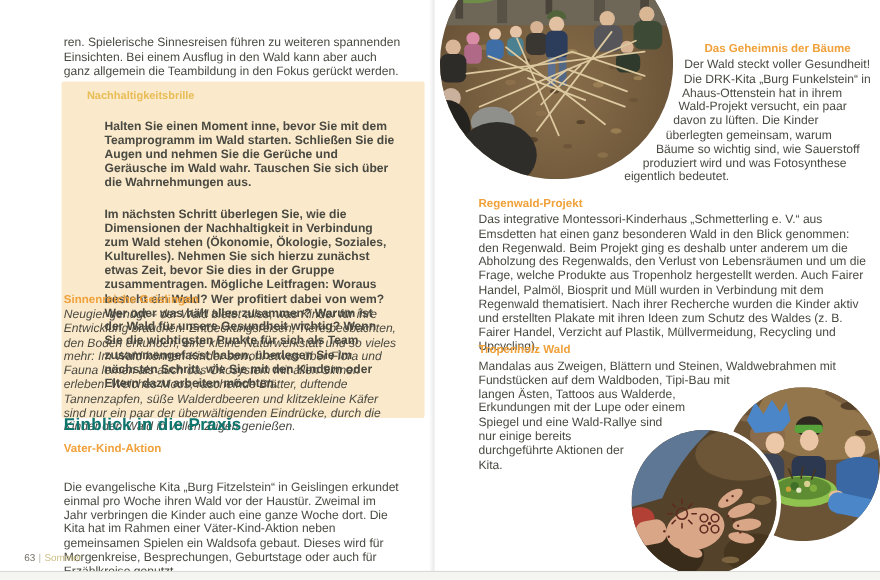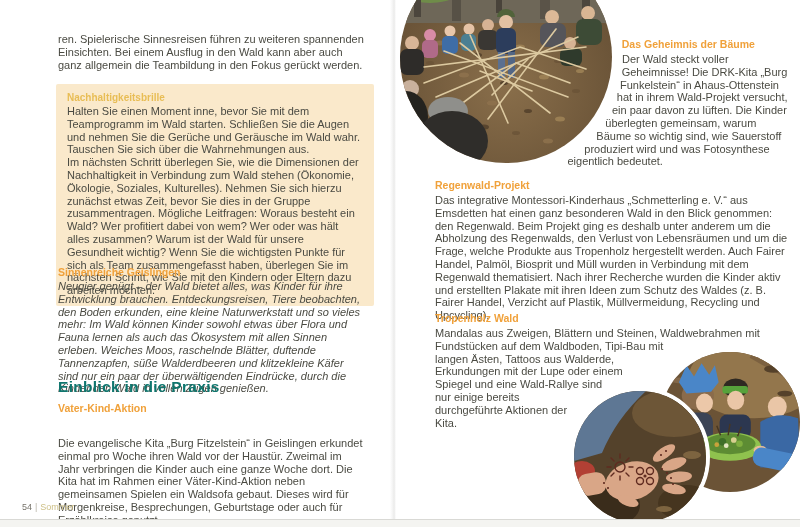--- a/index.html
+++ b/index.html
@@ -18,30 +18,30 @@
     position:absolute;left:390px;top:0;width:8px;height:519px;z-index:6;
     background:linear-gradient(90deg,rgba(0,0,0,0) 0%,rgba(120,120,115,0.10) 40%,rgba(120,120,115,0.16) 50%,rgba(255,255,255,0) 75%);
   }
   p{margin:0;font-size:11px;line-height:12.8px;color:#4a4a42;}
   .sub-title{margin:0;font-size:10.5px;font-weight:bold;color:#f0a13a;}
   .big-title{margin:0;font-size:15.5px;font-weight:bold;color:#0f766e;letter-spacing:.3px;}
   .box-title{margin:0 0 2px 0;font-size:10px;font-weight:bold;color:#e8bd55;}
   .abs{position:absolute;}
   
   .intro{left:58px;top:33px;width:308px;}
-  .sustain-box{left:56px;top:84px;width:296px;background:#fae9cb;border-radius:2px;padding:8px 11px 9px 11px;}
-  .sustain-box p{margin:0;}
+  .sustain-box{left:56px;top:74px;width:296px;background:#fae9cb;border-radius:2px;padding:8px 11px 9px 23px;}
+  .sustain-box p{margin:16px;font-weight:bold;}
   .wn-title{left:58px;top:266px;}
   .wn-text{left:58px;top:280px;width:308px;font-style:italic;}
   .praxis-title{left:58px;top:378px;}
   .vk-title{left:58px;top:402px;}
   .vk-text{left:58px;top:437px;width:308px;}
   
   .geheimnis{left:435px;top:38px;width:357px;z-index:4;}
-  .geheimnis h3{margin:0 0 3px 0;}
+  .geheimnis h3{margin:0 0 3px 0;text-align:center;}
   .float-circle{float:left;width:190px;height:140px;shape-outside:circle(116px at 71px 19px);}
   .regenwald{left:435px;top:179px;width:357px;z-index:4;}
   .regenwald h3{margin:0 0 3px 0;}
   .erlebnisort{left:435px;top:312px;width:357px;height:207px;z-index:4;}
   .erlebnisort h3{margin:0 0 3px 0;}
   .float-poly{
     float:right;width:357px;height:207px;
     shape-outside:polygon(295px 28px,246px 45px,228px 65px,178px 72px,146px 95px,134px 115px,129px 143px,134px 170px,161px 205px,357px 205px,357px 28px);
   }
   
@@ -74,21 +74,21 @@
 
     <h3 class="abs sub-title wn-title">Sinnenreiche Geislingen</h3>
     <p class="abs wn-text">Neugier genügt – der Wald bietet alles, was Kinder für ihre Entwicklung brauchen. Entdeckungsreisen, Tiere beobachten, den Boden erkunden, eine kleine Naturwerkstatt und so vieles mehr: Im Wald können Kinder sowohl etwas über Flora und Fauna lernen als auch das Ökosystem mit allen Sinnen erleben. Weiches Moos, raschelnde Blätter, duftende Tannenzapfen, süße Walderdbeeren und klitzekleine Käfer sind nur ein paar der überwältigenden Eindrücke, durch die Kinder den Wald in vollen Zügen genießen.</p>
 
     <h2 class="abs big-title praxis-title">Einblick in die Praxis</h2>
 
     <h3 class="abs sub-title vk-title">Vater-Kind-Aktion</h3>
     <p class="abs vk-text">Die evangelische Kita „Burg Fitzelstein“ in Geislingen erkundet einmal pro Woche ihren Wald vor der Haustür. Zweimal im Jahr verbringen die Kinder auch eine ganze Woche dort. Die Kita hat im Rahmen einer Väter-Kind-Aktion neben gemeinsamen Spielen ein Waldsofa gebaut. Dieses wird für Morgenkreise, Besprechungen, Geburtstage oder auch für Erzählkreise genutzt.</p>
 
     <div class="footer footer-left">
-      <span class="pg-num">54</span><span class="pg-sep">|</span><span class="pg-label">Sommer</span>
+      <span class="pg-num">63</span><span class="pg-sep">|</span><span class="pg-label">Sommer</span>
     </div>
   </div>
 
   <div class="gutter"></div>
 
   <div>
 
     <div class="photo circle-top">
       <svg viewBox="0 0 212 212" xmlns="http://www.w3.org/2000/svg">
         <defs>
@@ -165,21 +165,21 @@
         <circle cx="10" cy="138" r="9" fill="#c9b19d"></circle>
           <ellipse cx="6" cy="166" rx="22" ry="26" fill="#24231f"></ellipse>
         <ellipse cx="48" cy="160" rx="20" ry="14" fill="#8f8f8b"></ellipse>
           <ellipse cx="52" cy="190" rx="36" ry="30" fill="#2f2d2a"></ellipse>
       </svg>
     </div>
 
     <div class="abs geheimnis">
       <div class="float-circle"></div>
       <h3 class="sub-title">Das Geheimnis der Bäume</h3>
-      <p>Der Wald steckt voller Geheimnisse! Die DRK-Kita „Burg Funkelstein“ in Ahaus-Ottenstein hat in ihrem Wald-Projekt versucht, ein paar davon zu lüften. Die Kinder überlegten gemeinsam, warum Bäume so wichtig sind, wie Sauerstoff produziert wird und was Fotosynthese eigentlich bedeutet.</p>
+      <p>Der Wald steckt voller Gesundheit! Die DRK-Kita „Burg Funkelstein“ in Ahaus-Ottenstein hat in ihrem Wald-Projekt versucht, ein paar davon zu lüften. Die Kinder überlegten gemeinsam, warum Bäume so wichtig sind, wie Sauerstoff produziert wird und was Fotosynthese eigentlich bedeutet.</p>
     </div>
 
     <div class="abs regenwald">
       <h3 class="sub-title">Regenwald-Projekt</h3>
       <p>Das integrative Montessori-Kinderhaus „Schmetterling e. V.“ aus Emsdetten hat einen ganz besonderen Wald in den Blick genommen: den Regenwald. Beim Projekt ging es deshalb unter anderem um die Abholzung des Regenwalds, den Verlust von Lebensräumen und um die Frage, welche Produkte aus Tropenholz hergestellt werden. Auch Fairer Handel, Palmöl, Biosprit und Müll wurden in Verbindung mit dem Regenwald thematisiert. Nach ihrer Recherche wurden die Kinder aktiv und erstellten Plakate mit ihren Ideen zum Schutz des Waldes (z. B. Fairer Handel, Verzicht auf Plastik, Müllvermeidung, Recycling und Upcycling).</p>
     </div>
 
     <div class="abs erlebnisort">
       <div class="float-poly"></div>
       <h3 class="sub-title">Tropenholz Wald</h3>

